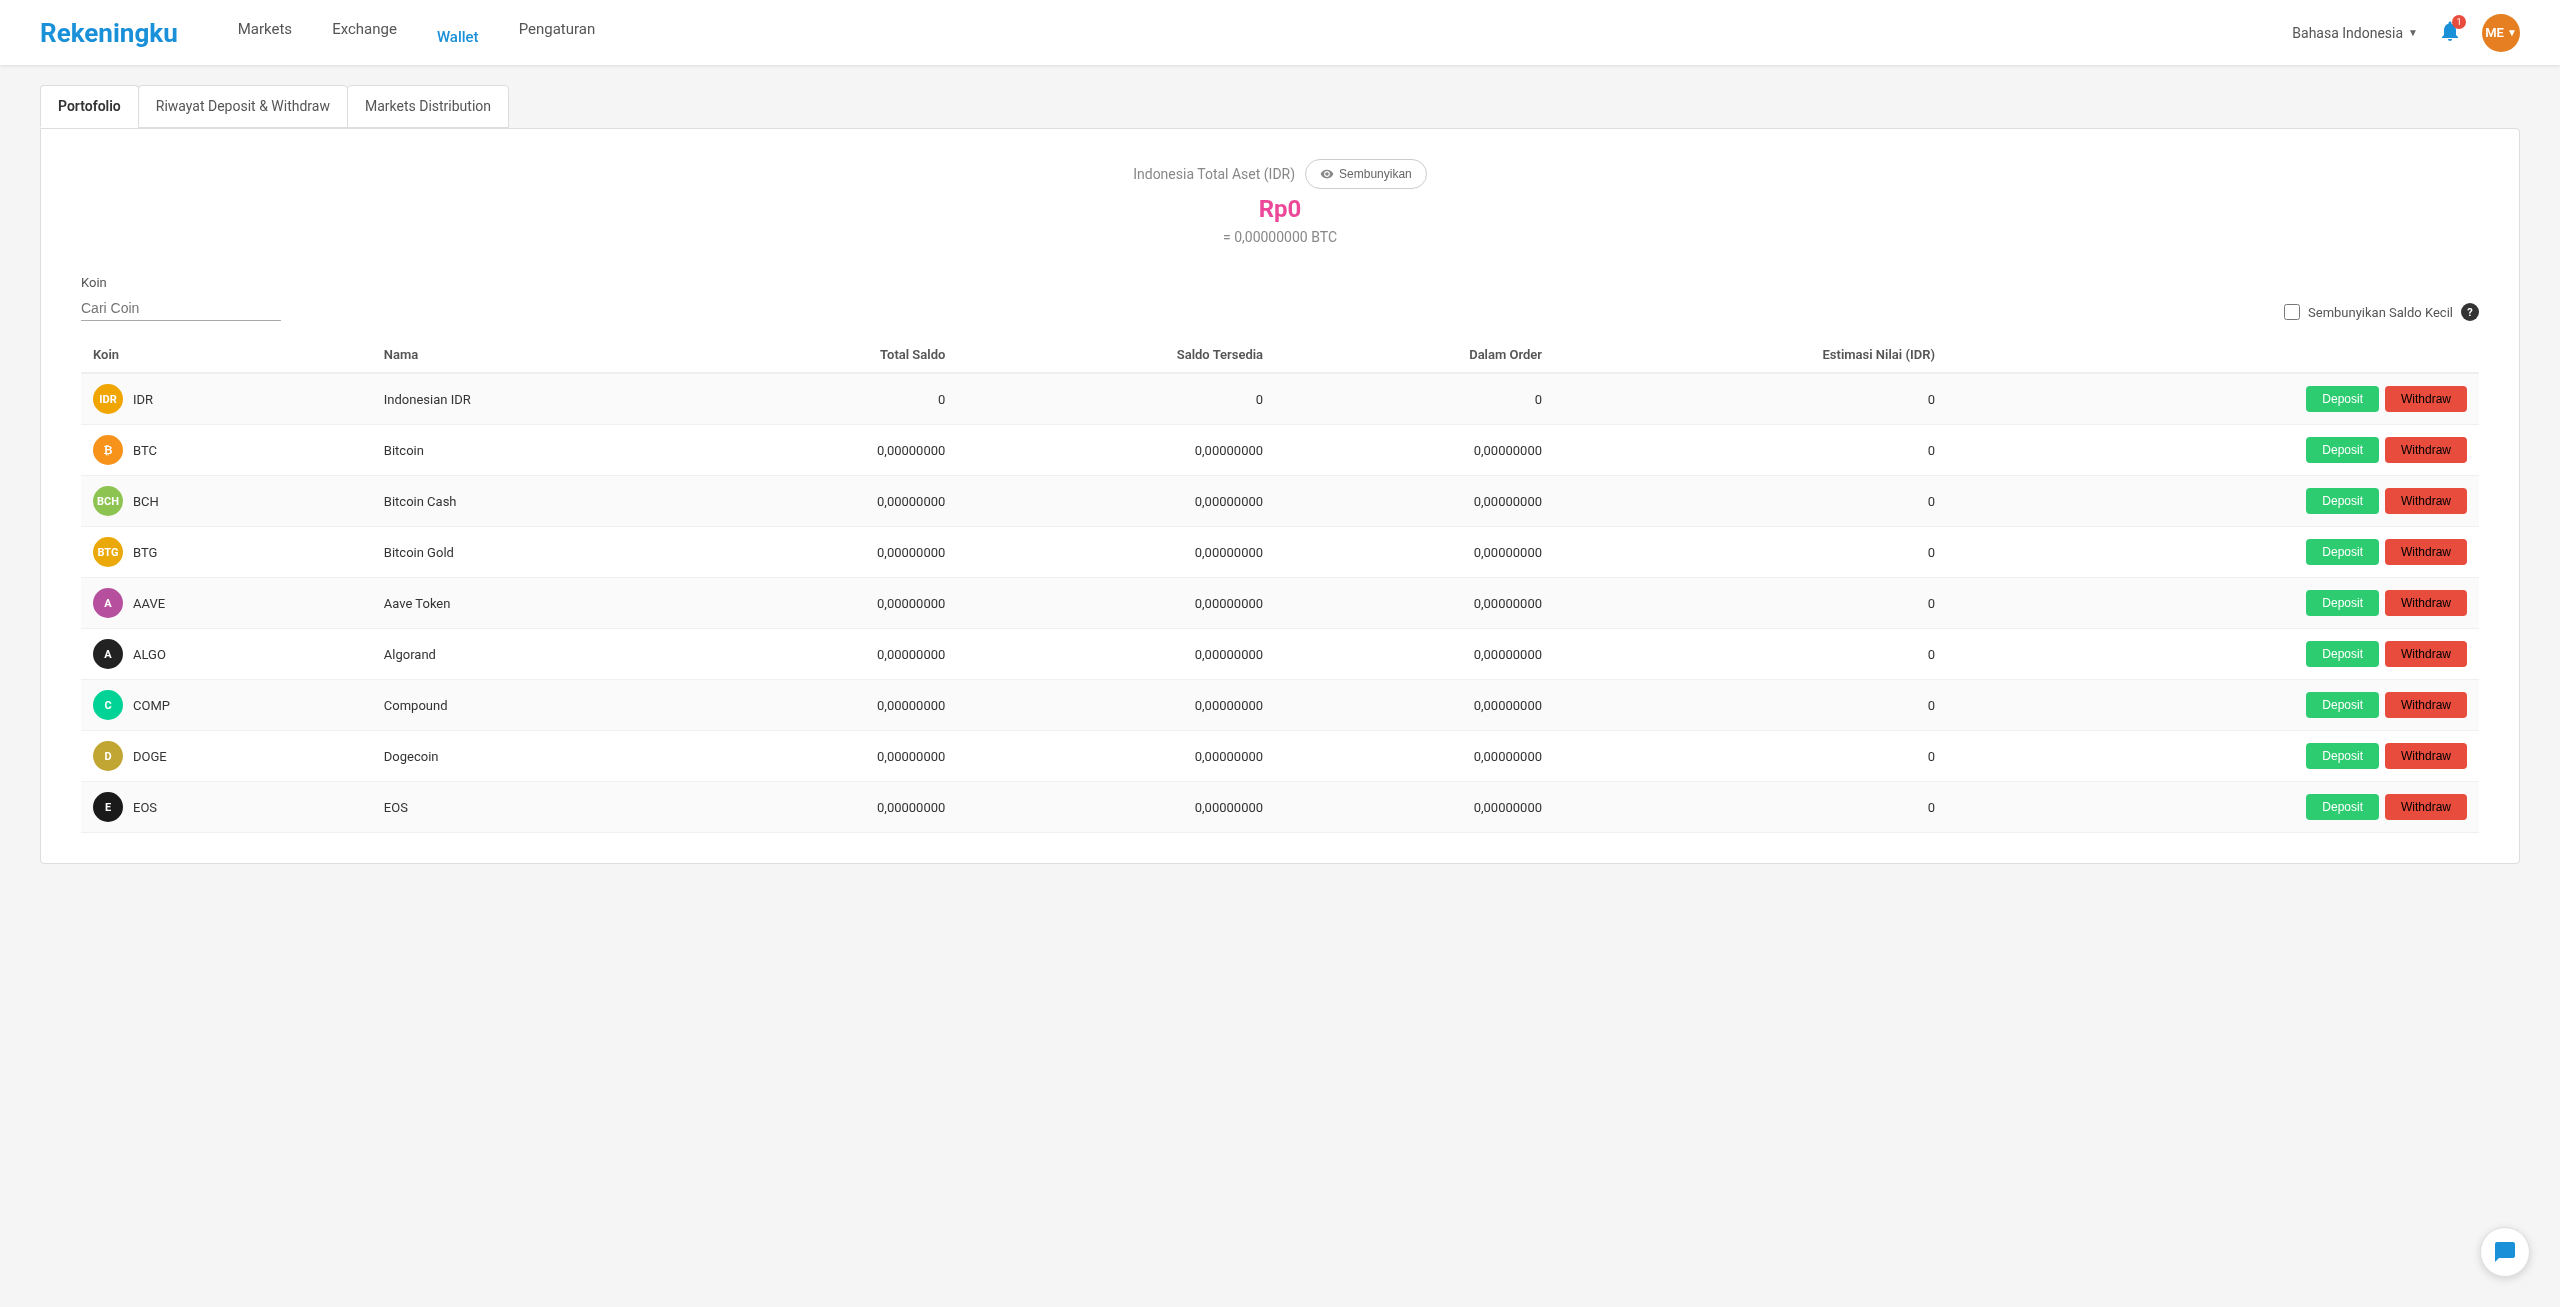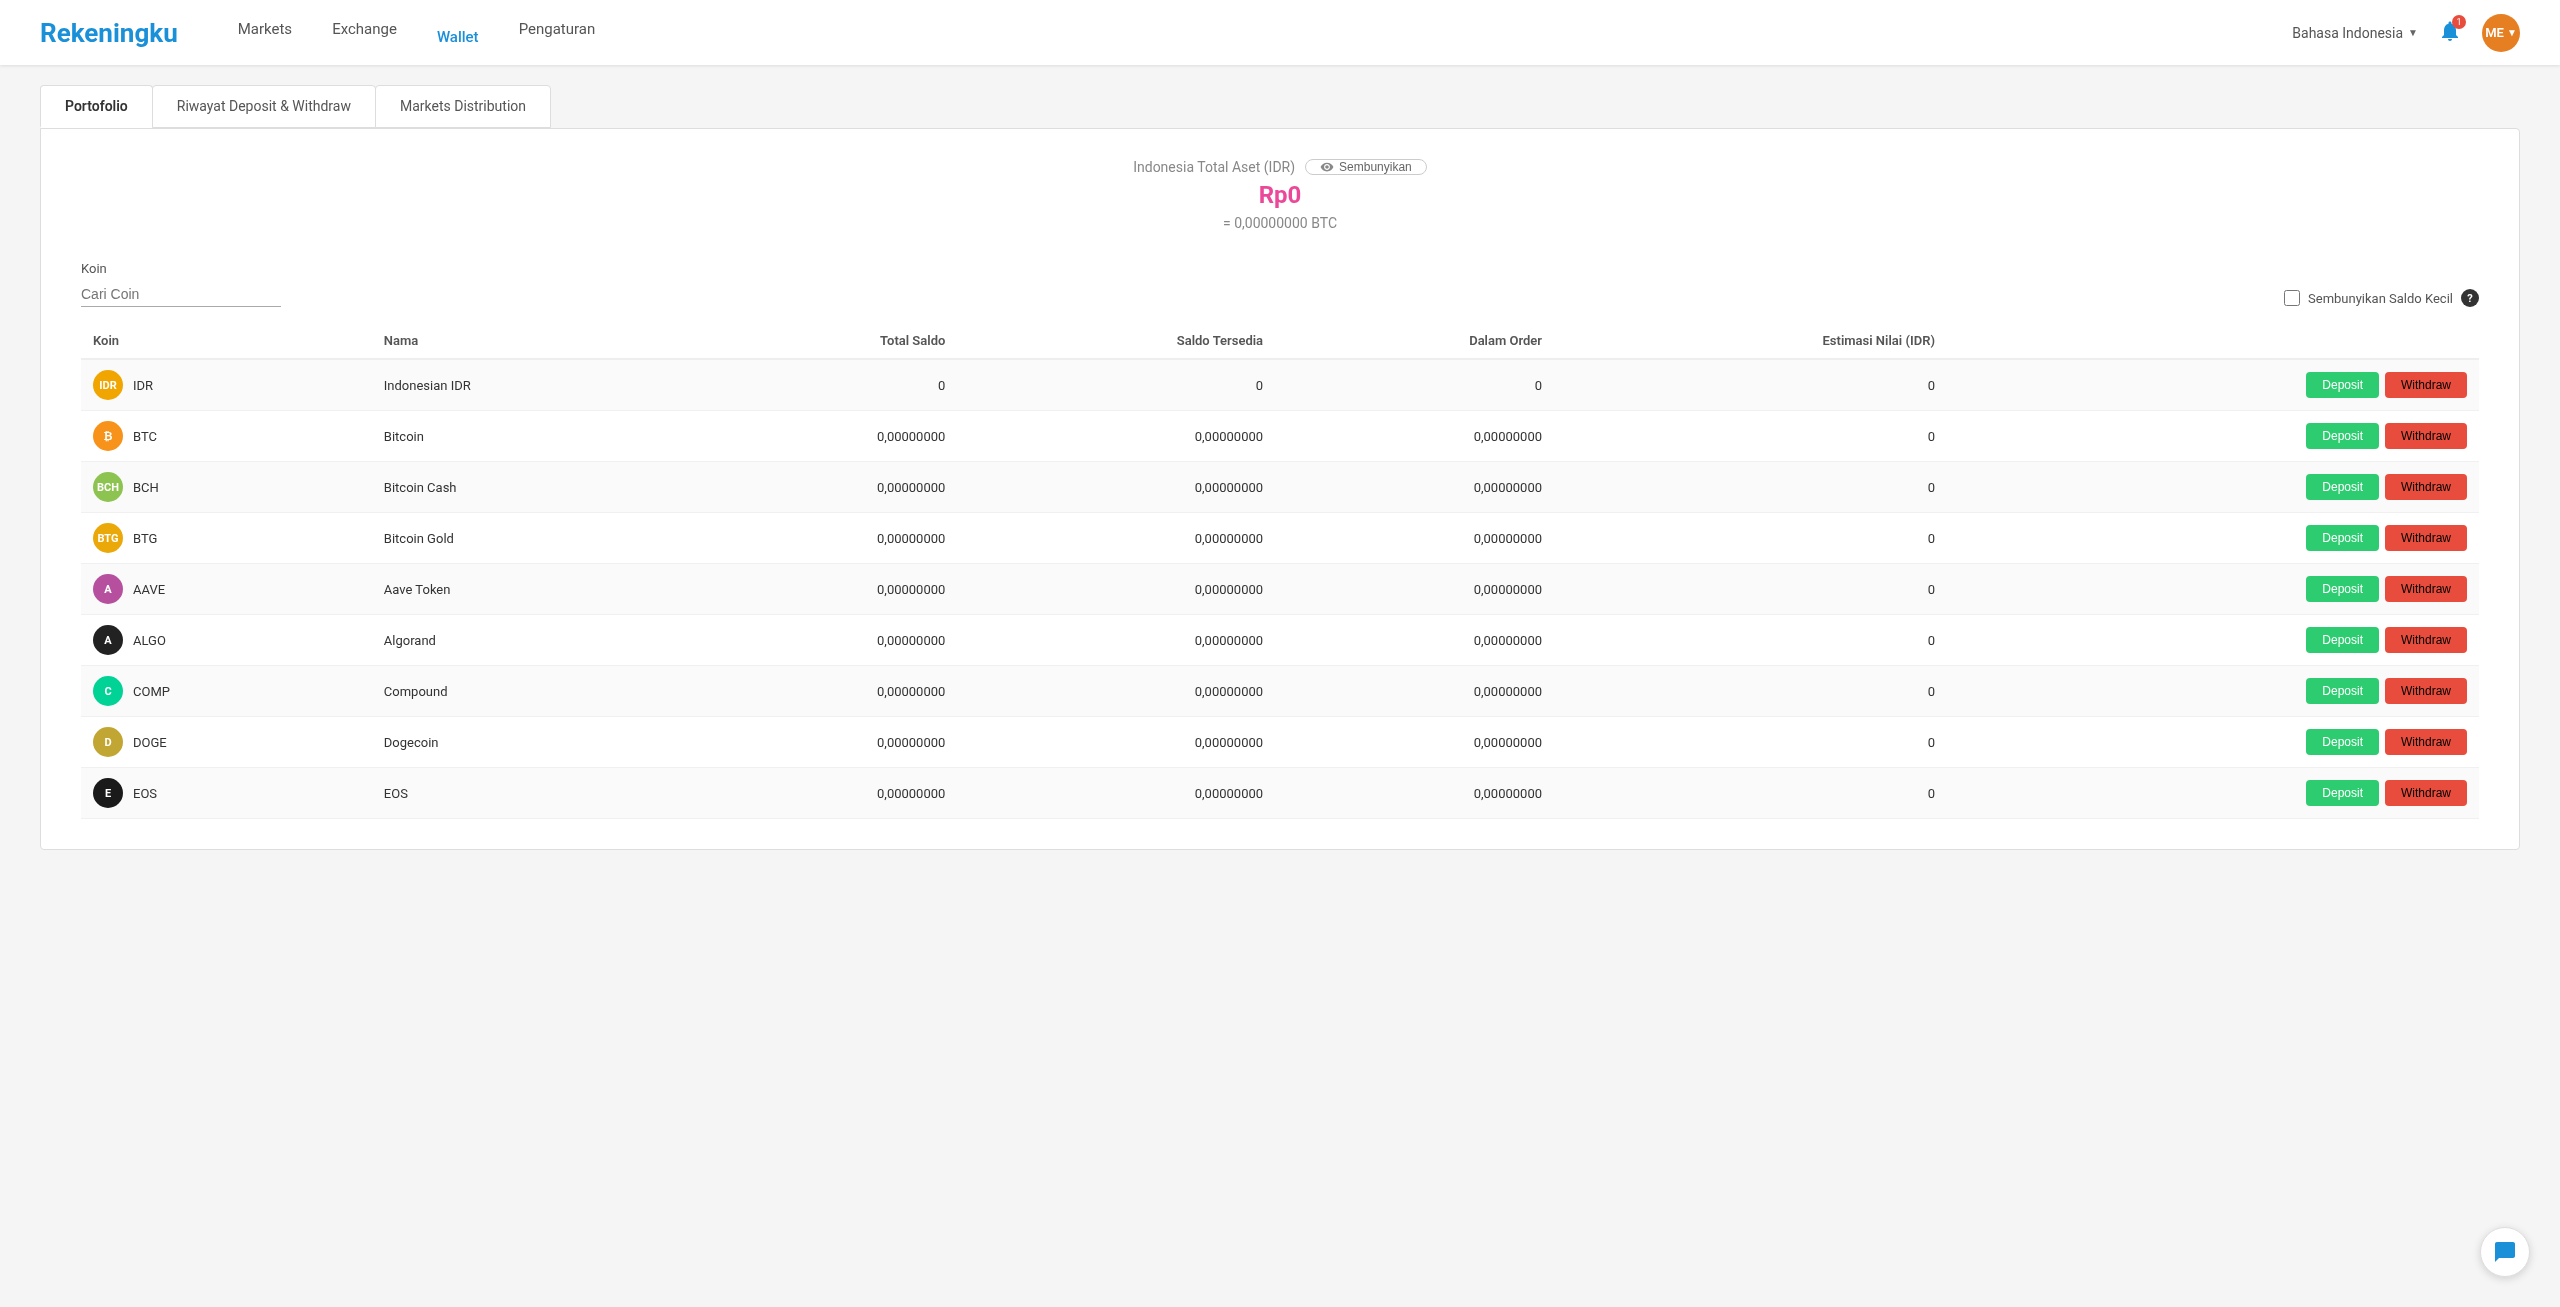--- a/index.html
+++ b/index.html
@@ -15,30 +15,30 @@
     .lang-selector { display: flex; align-items: center; gap: 5px; cursor: pointer; color: #555; font-size: 14px; }
     .bell-icon { position: relative; cursor: pointer; }
     .bell-badge { position: absolute; top: -4px; right: -4px; background: #e74c3c; color: #fff; border-radius: 50%; width: 14px; height: 14px; font-size: 9px; display: flex; align-items: center; justify-content: center; }
     .avatar { background: #e67e22; color: #fff; border-radius: 50%; width: 38px; height: 38px; display: flex; align-items: center; justify-content: center; font-weight: 600; font-size: 13px; cursor: pointer; }
 
     
     .main { padding: 20px 40px; }
 
     
     .tabs { display: flex; border-bottom: none; margin-bottom: 0; }
-    .tab { padding: 12px 24px; border: 1px solid #ddd; background: #fff; cursor: pointer; font-size: 14px; color: #555; border-radius: 4px 4px 0 0; margin-right: -1px; }
+    .tab { padding: 12px 17px; border: 1px solid #ddd; background: #fff; cursor: pointer; font-size: 14px; color: #555; border-radius: 4px 4px 0 0; margin-right: -1px; }
     .tab.active { background: #fff; border-bottom: 2px solid #fff; color: #333; font-weight: 600; }
 
     
     .content-panel { background: #fff; border: 1px solid #ddd; border-radius: 0 4px 4px 4px; padding: 30px 40px; }
 
     
     .estimasi-section { text-align: center; margin-bottom: 30px; }
     .estimasi-label { color: #888; font-size: 14px; margin-bottom: 6px; display: flex; align-items: center; justify-content: center; gap: 10px; }
-    .sembunyikan-btn { border: 1px solid #ccc; border-radius: 20px; padding: 0 14px; font-size: 12px; color: #666; background: #fff; cursor: pointer; display: flex; align-items: center; gap: 5px; }
+    .sembunyikan-btn { border: 1px solid #ccc; border-radius: 20px; padding: 7px 14px; font-size: 12px; color: #666; background: #fff; cursor: pointer; display: flex; align-items: center; gap: 5px; }
     .estimasi-value { font-size: 24px; font-weight: 700; color: #ec4899; }
     .estimasi-btc { color: #888; font-size: 14px; margin-top: 6px; }
 
     
     .search-section { display: flex; align-items: flex-end; justify-content: space-between; margin-bottom: 16px; }
     .search-left { }
     .search-label { font-size: 13px; color: #555; margin-bottom: 6px; }
     .search-input { border: none; border-bottom: 1px solid #aaa; padding: 4px 0; font-size: 14px; color: #aaa; width: 200px; outline: none; background: transparent; }
     .hide-small-row { display: flex; align-items: center; gap: 8px; color: #555; font-size: 13px; }
     .checkbox { width: 16px; height: 16px; border: 1px solid #aaa; cursor: pointer; }

